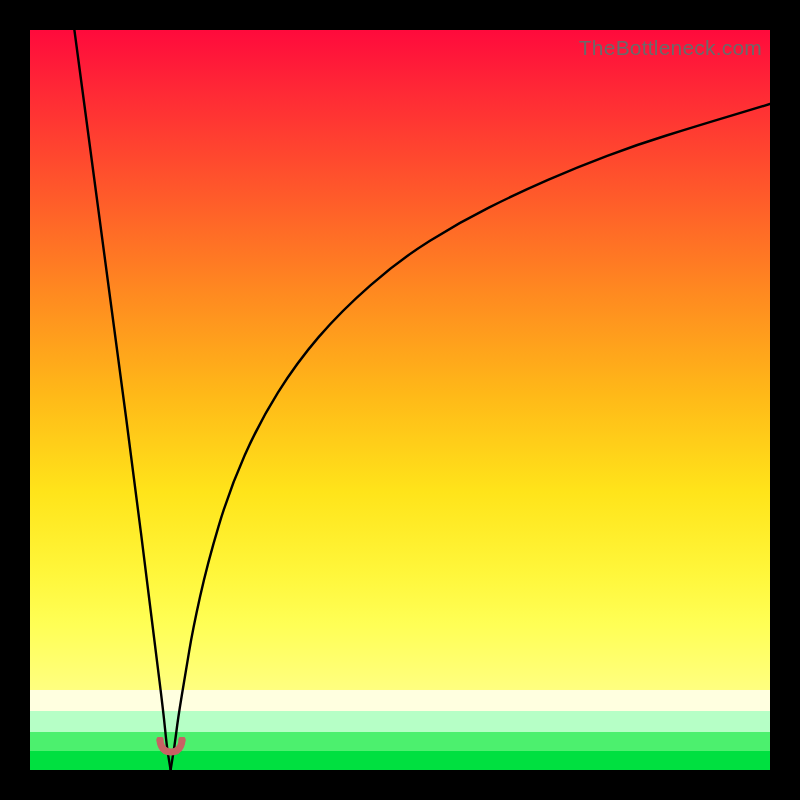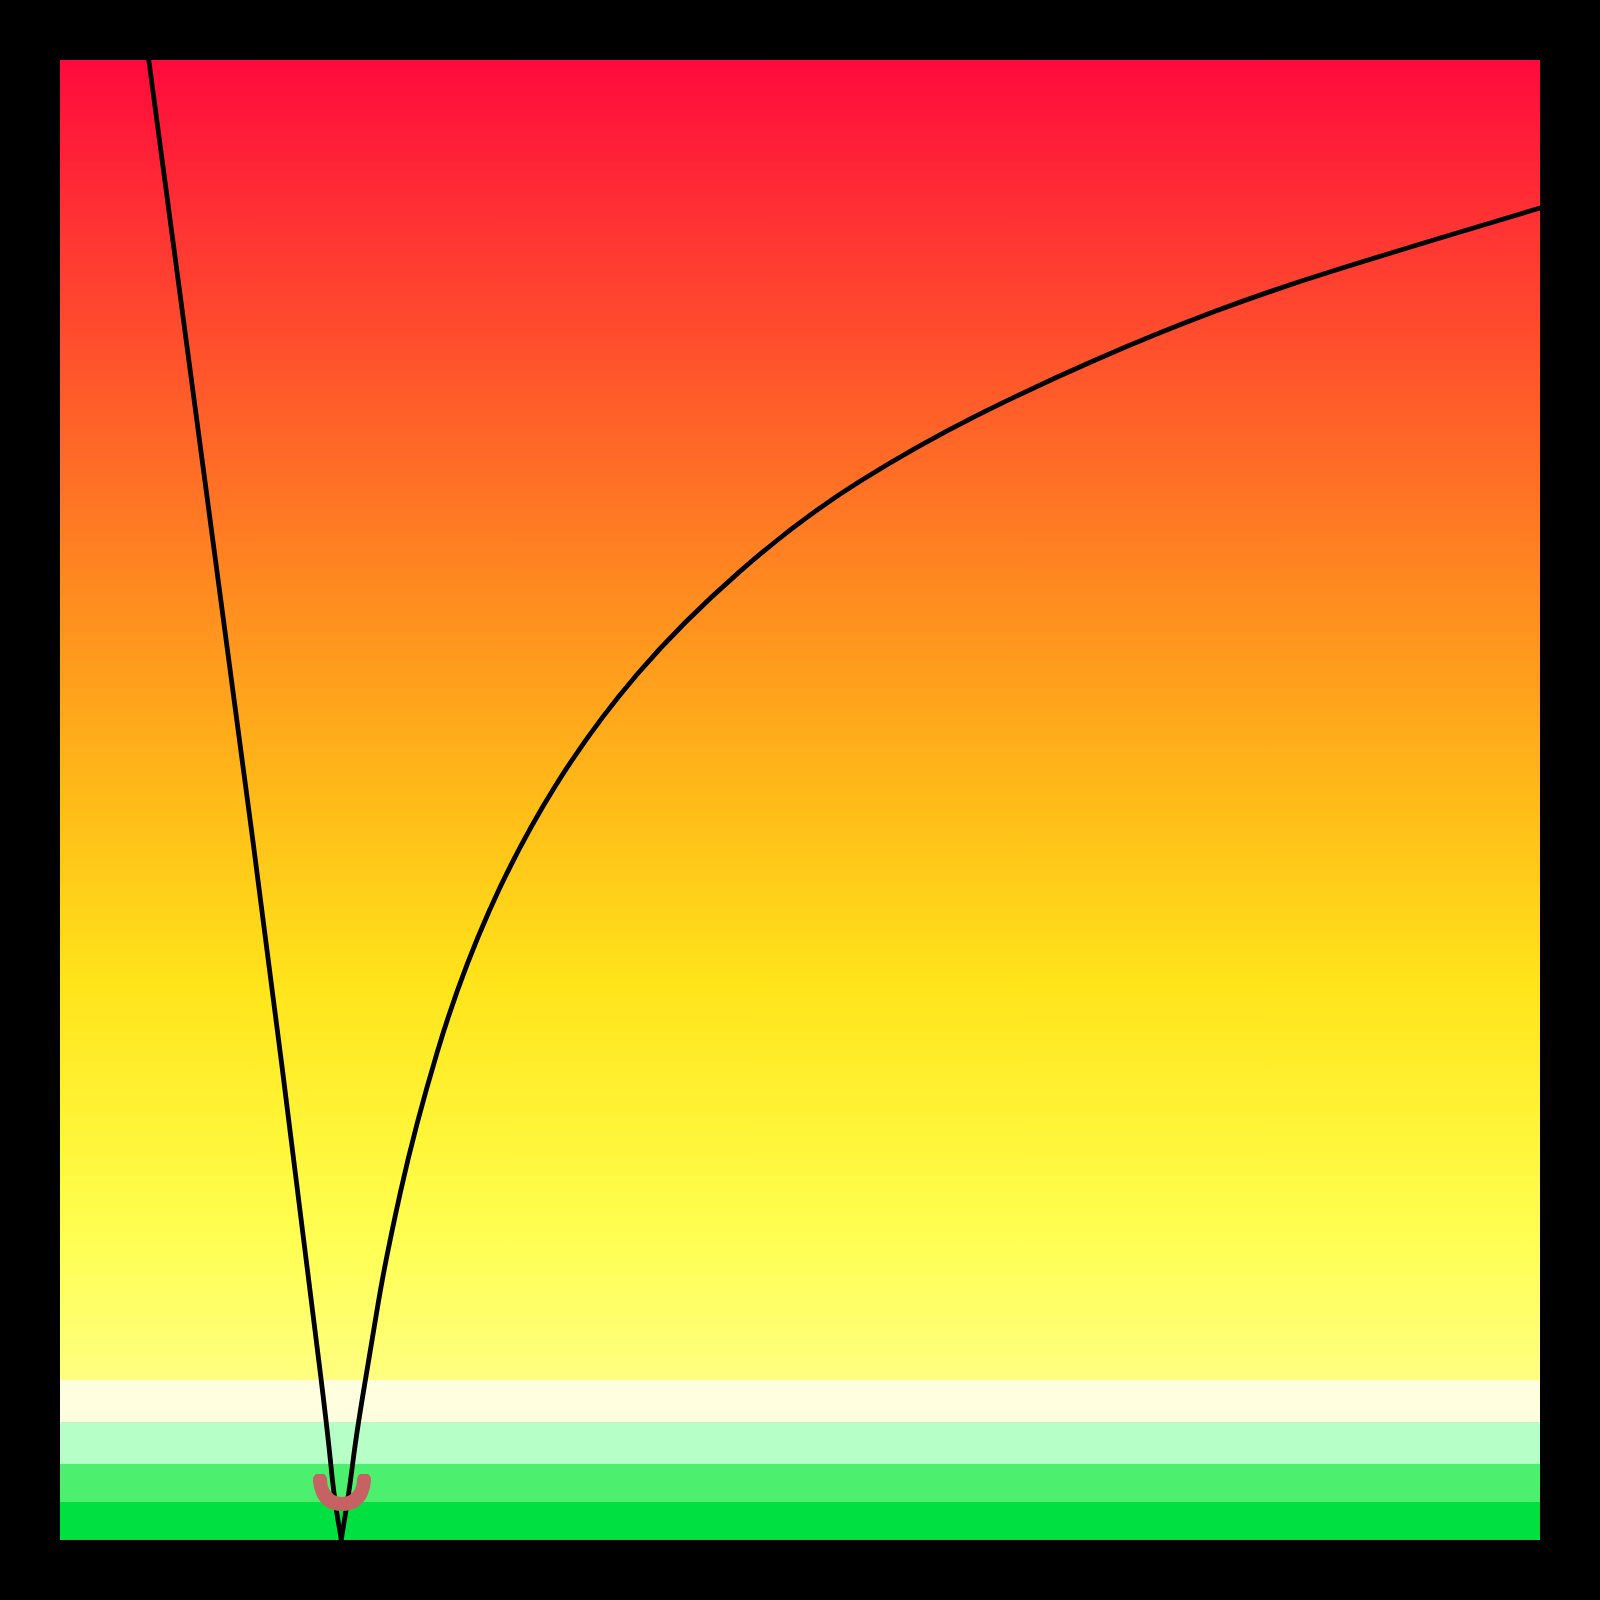--- a/index.html
+++ b/index.html
@@ -94,13 +94,14 @@
 
   <div class="null-marker" style="left: 140.6px; top: 717.8px;">
     <svg viewBox="0 0 34 22">
 
       <path d="M6 3 C6 3, 6 15, 17 15 C28 15, 28 3, 28 3" fill="none" stroke="#c76264" stroke-width="7" stroke-linecap="round"></path>
       <circle cx="6" cy="3" r="3.5" fill="#c76264"></circle>
       <circle cx="28" cy="3" r="3.5" fill="#c76264"></circle>
     </svg>
   </div>
 
+  <div class="watermark">TheBottleneck.com</div>
 </div>
 
 </body></html>

